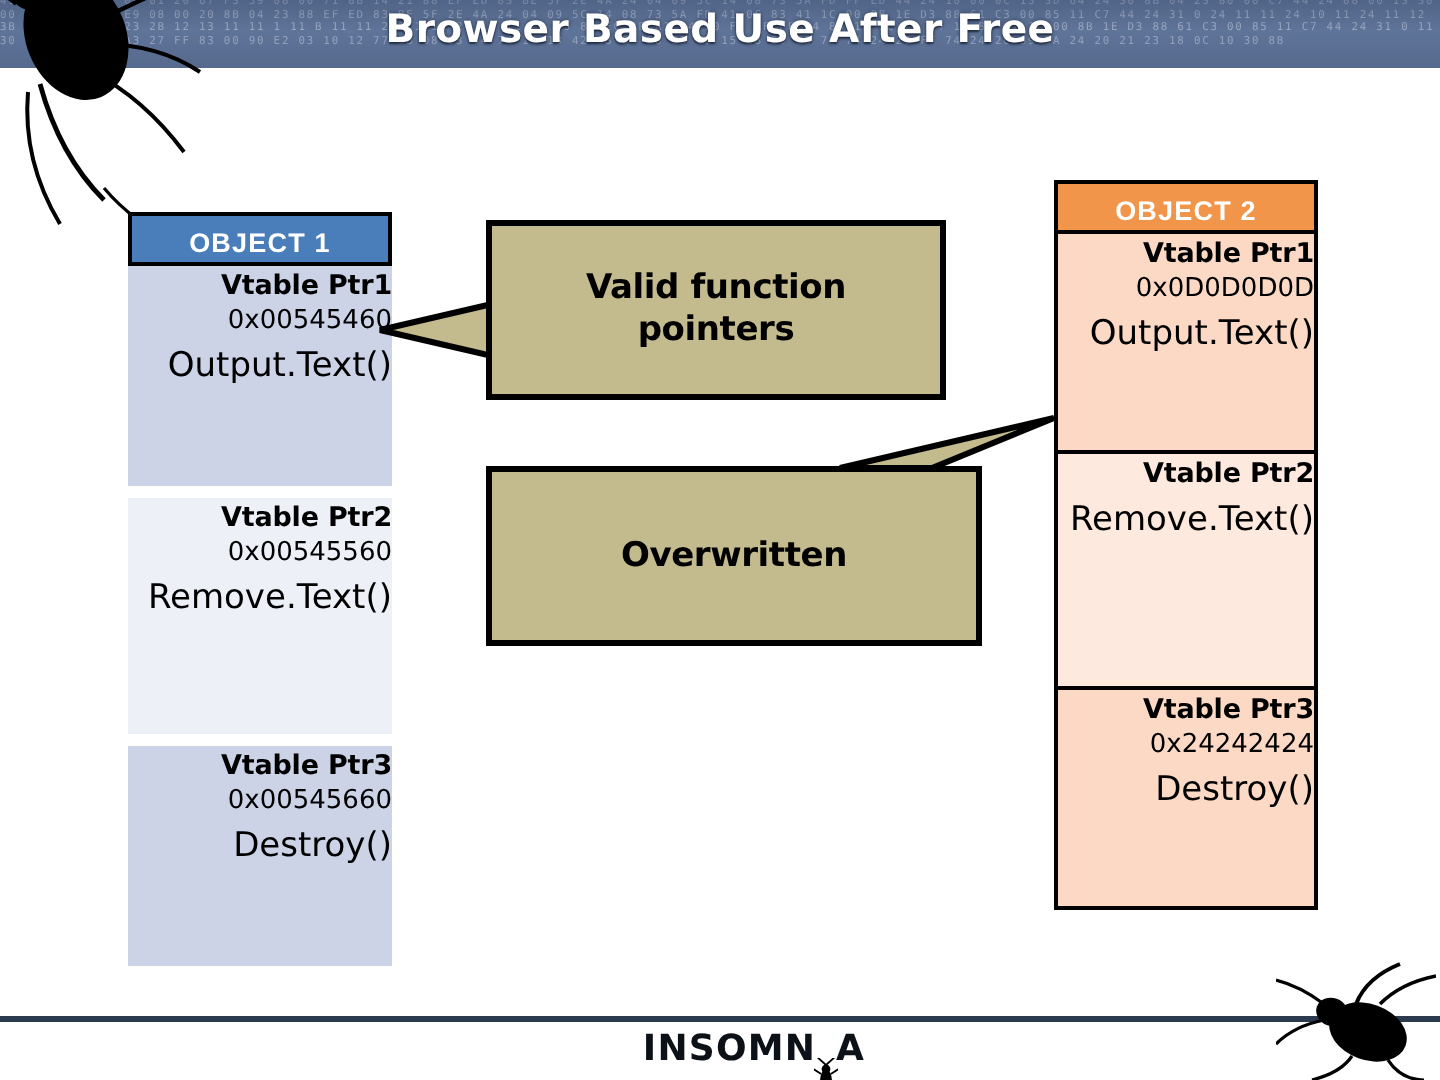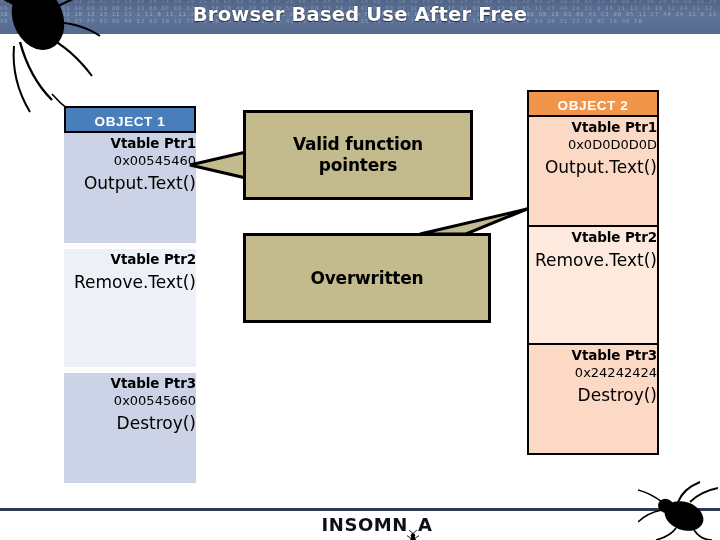--- a/index.html
+++ b/index.html
@@ -198,20 +198,21 @@
 <div class="col" id="col-left">
   <div class="col-head">OBJECT 1</div>
   <div class="col-cell c1">
     <span class="cell-line l1">Vtable Ptr1</span>
     <span class="cell-line l2">0x00545460</span>
     <span class="cell-line l3">Output.Text()</span>
   </div>
   <div class="sep"></div>
   <div class="col-cell c2">
     <span class="cell-line l1">Vtable Ptr2</span>
+    <span class="cell-line l2">0x00545560</span>
     <span class="cell-line l3">Remove.Text()</span>
   </div>
   <div class="sep"></div>
   <div class="col-cell c3">
     <span class="cell-line l1">Vtable Ptr3</span>
     <span class="cell-line l2">0x00545660</span>
     <span class="cell-line l3">Destroy()</span>
   </div>
 </div>
 

